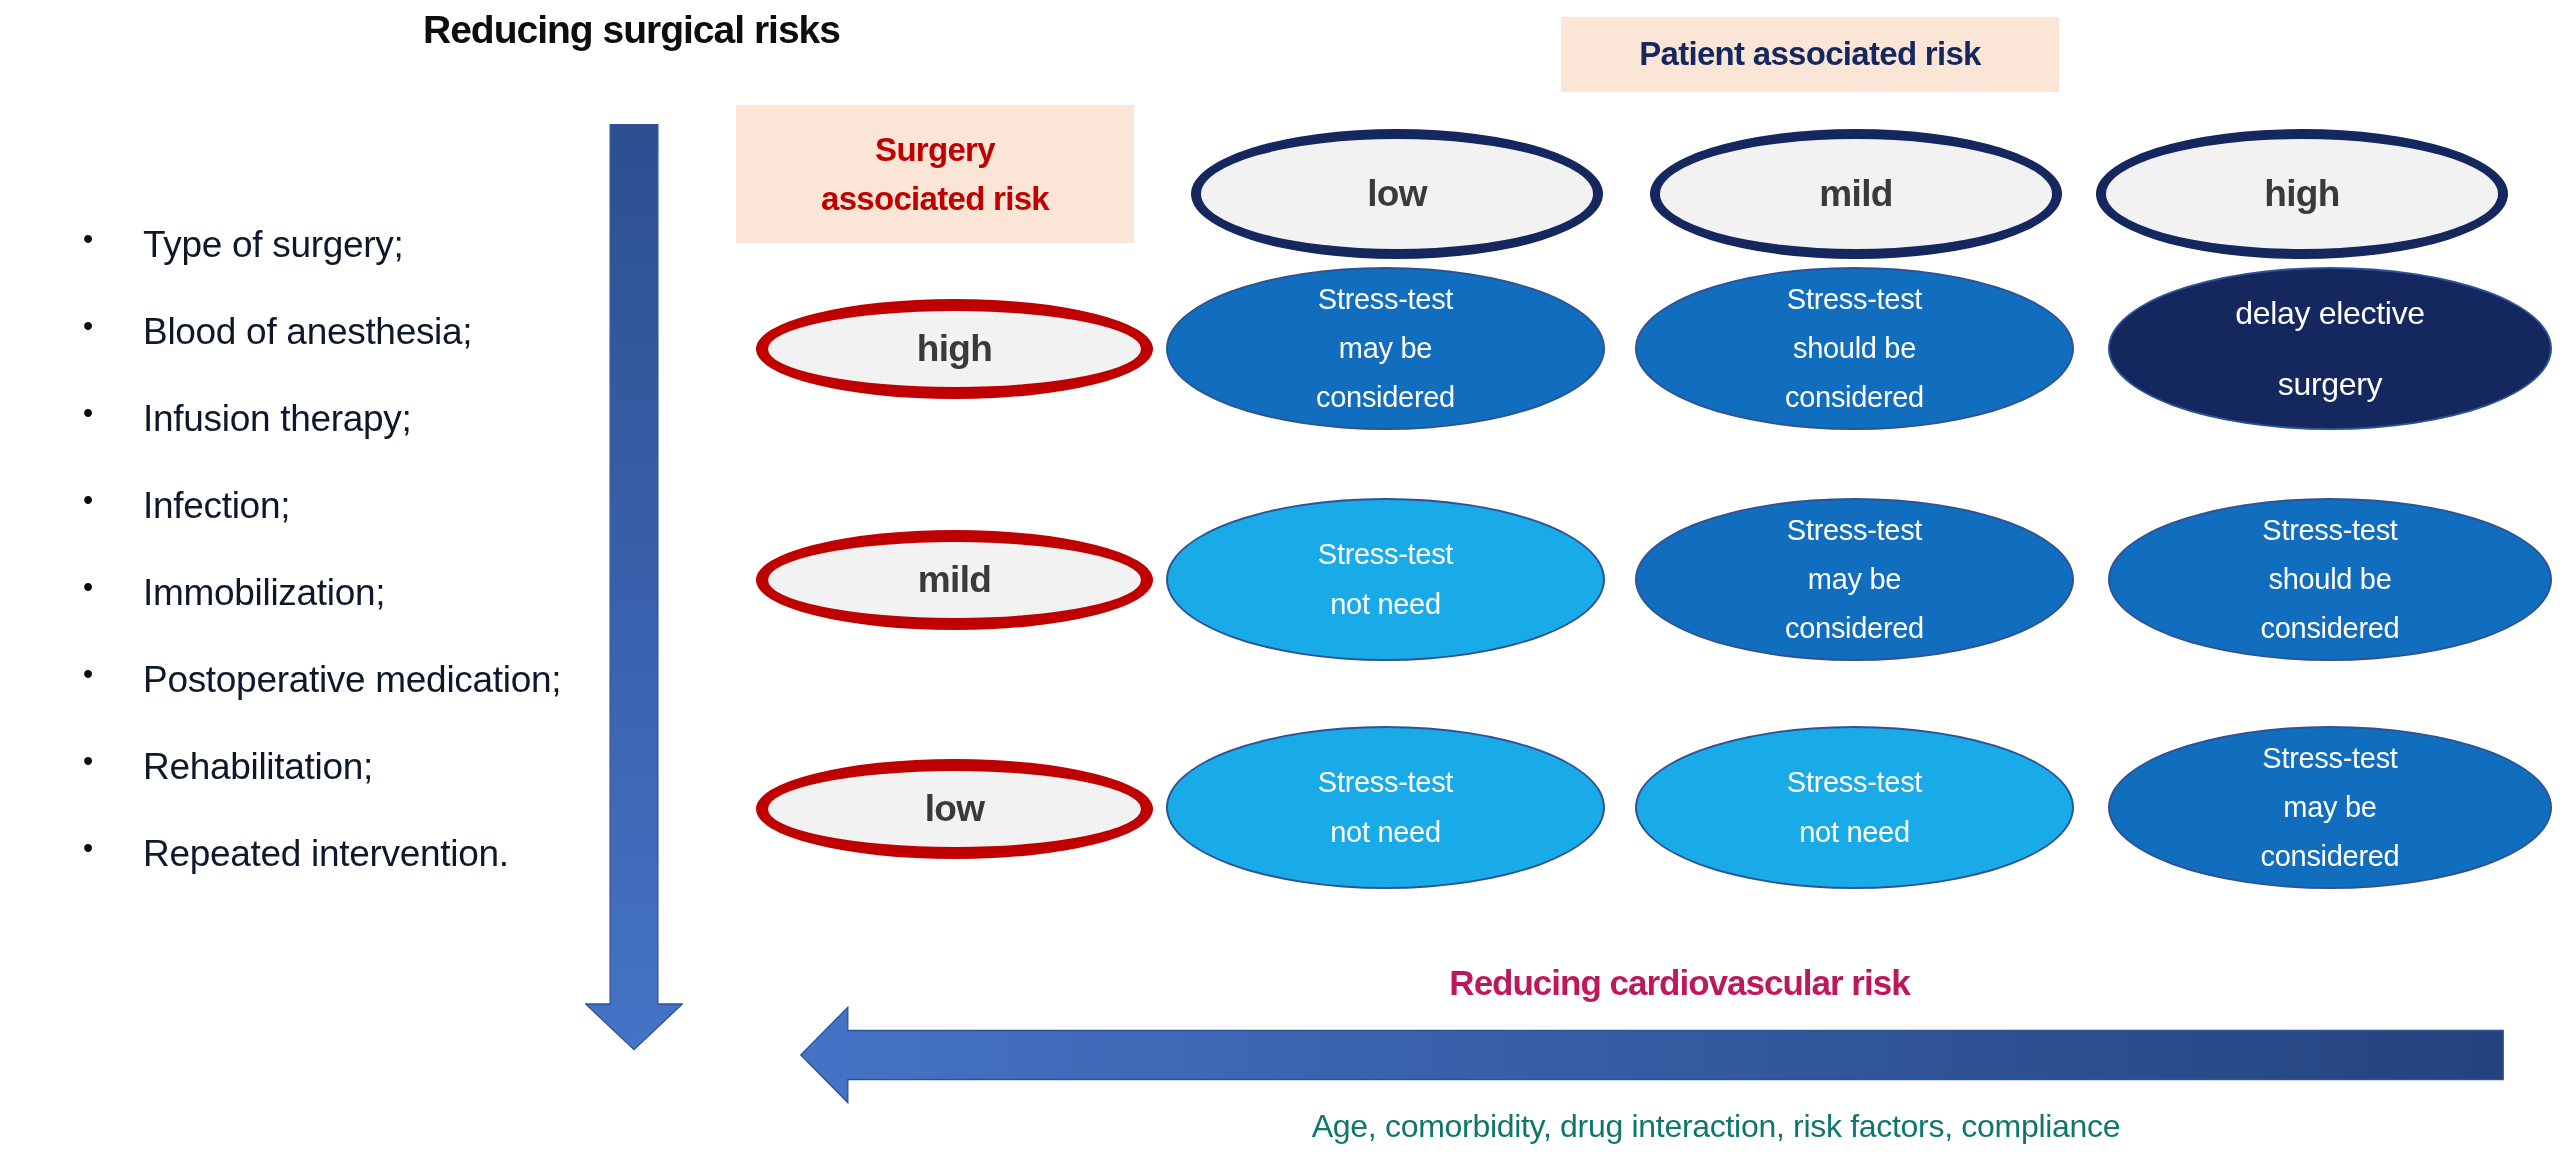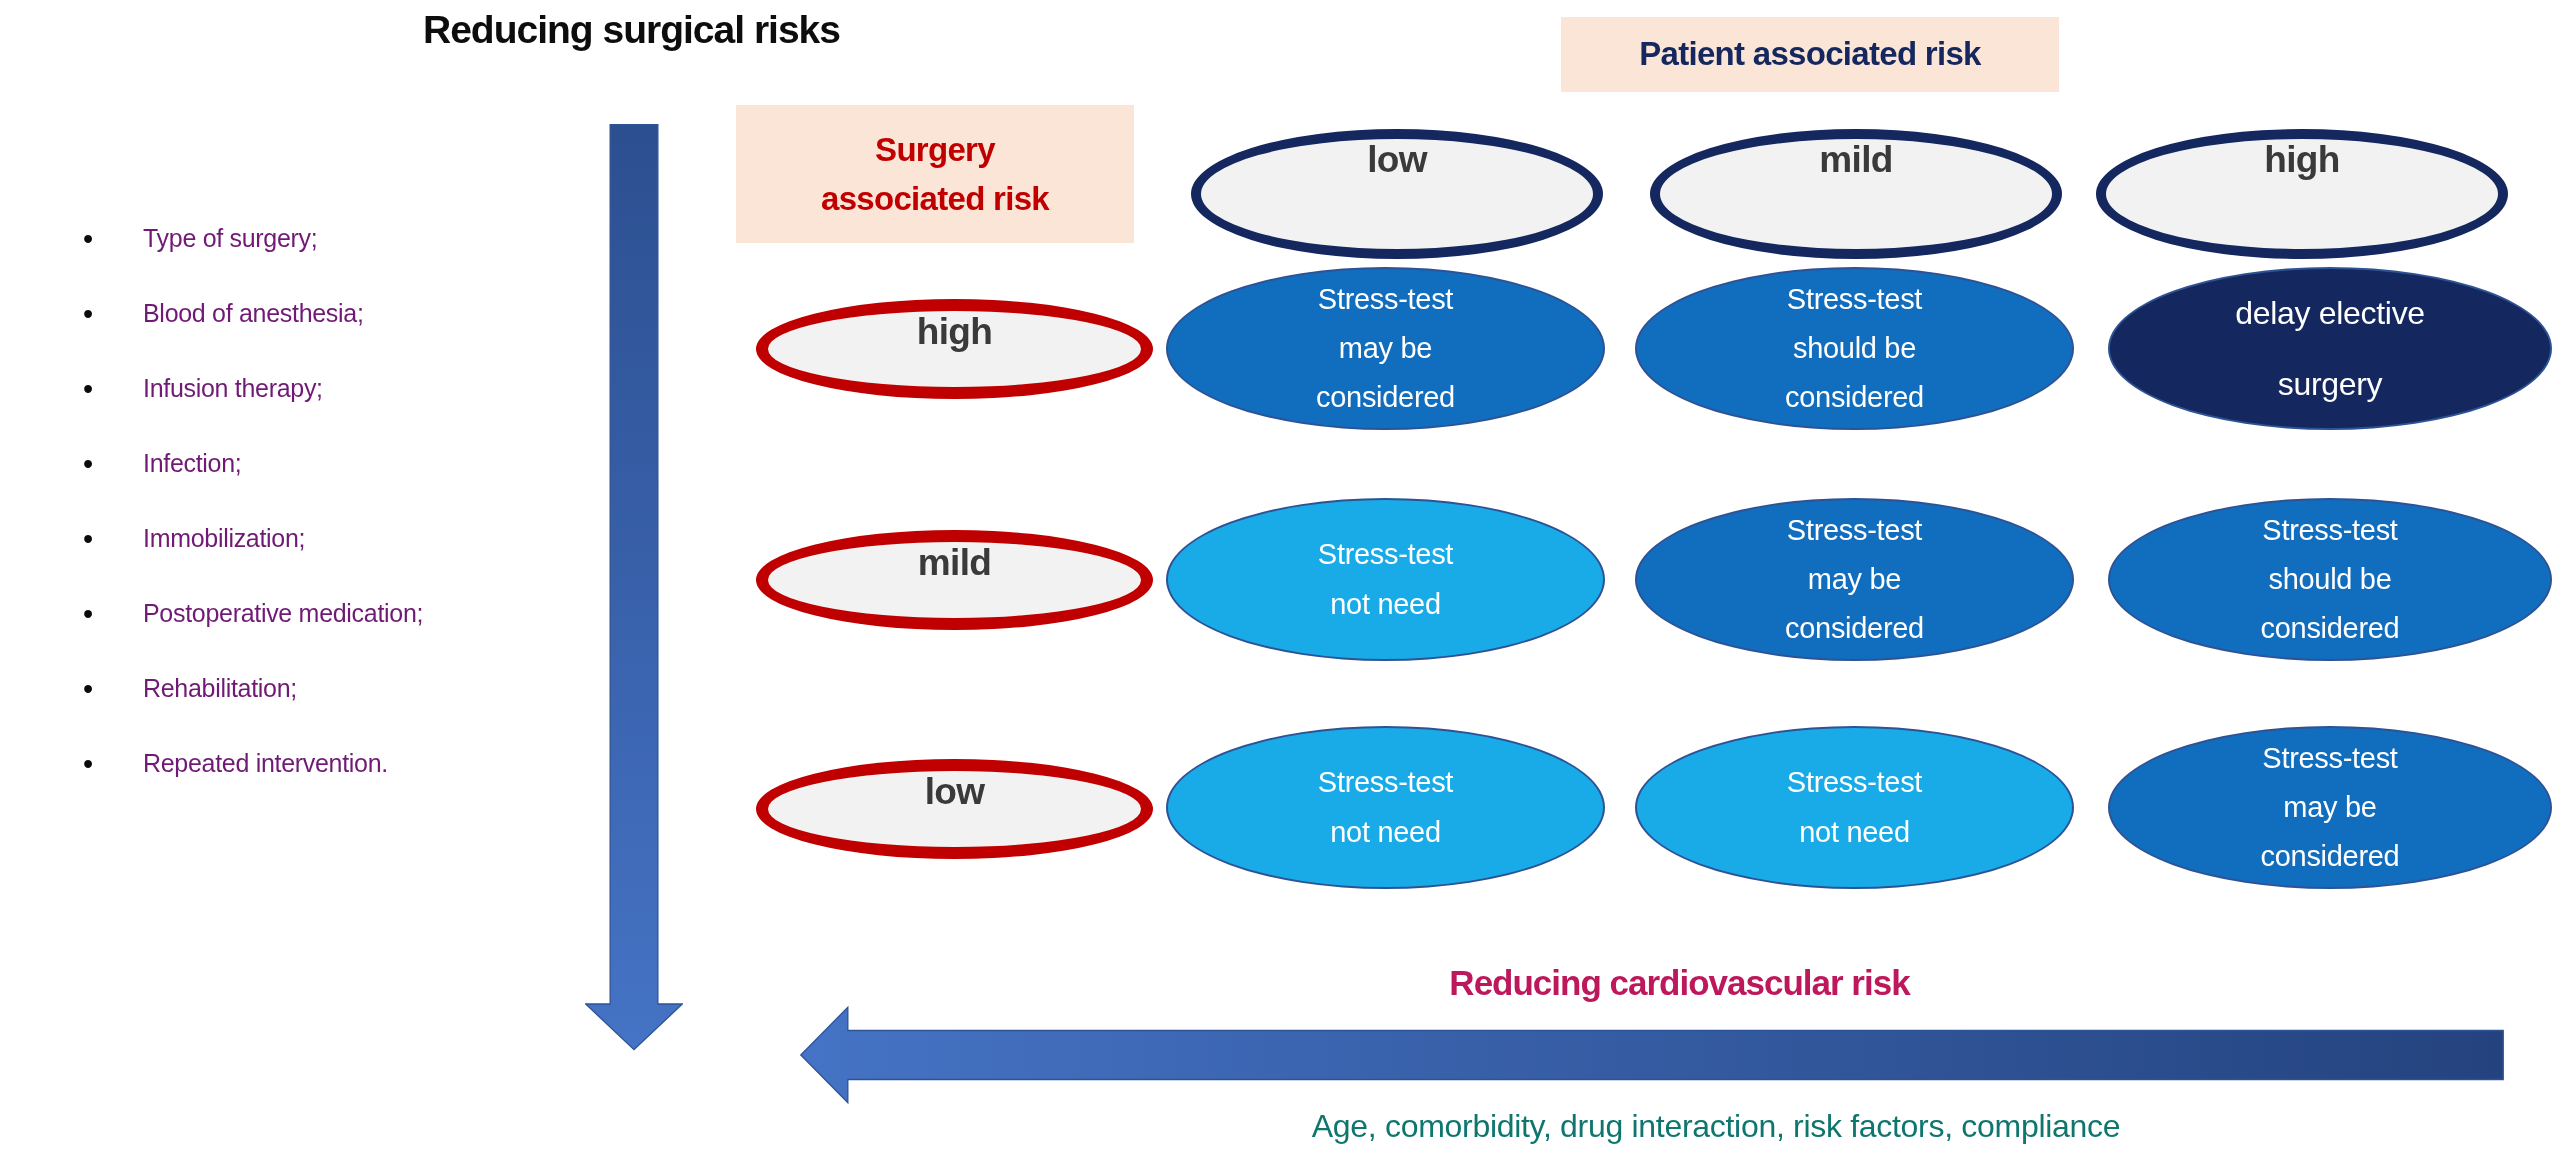--- a/index.html
+++ b/index.html
@@ -24,30 +24,30 @@
     left:736px;top:105px;width:398px;height:138px;background:#fbe5d6;
     display:flex;align-items:center;justify-content:center;text-align:center;
     font-size:33px;font-weight:bold;letter-spacing:-0.7px;color:#c00000;
     line-height:1.5;white-space:pre-line;
   }
 
   
   .bullet-list{left:79px;top:226px;width:519px;}
   .bullet-item{
     position:relative;padding-left:64px;margin-bottom:50px;
-    font-size:25px;line-height:1.0;color:#701a75;letter-spacing:-0.3px;
+    font-size:37px;line-height:1.0;color:#0f172a;letter-spacing:-0.3px;
   }
   .bullet-item::before{
     content:"\2022";position:absolute;left:4px;top:-1.3px;font-size:29px;color:#0a0a0a;
   }
 
   
   .oval{
     border-radius:50%;background:#f2f2f2;
-    display:flex;align-items:flex-start;justify-content:center;
+    display:flex;align-items:center;justify-content:center;
     font-size:37px;font-weight:bold;color:#3a3a3a;letter-spacing:-0.7px;
   }
   .oval--col{width:412px;height:130px;top:129px;border:10.6px solid #14275e;}
   .oval--row{width:397px;height:100px;left:756px;border:12px solid #c00000;}
 
   
   .cell{
     border-radius:50%;border:2.7px solid #2e5395;width:439px;height:163px;
     display:flex;align-items:center;justify-content:center;text-align:center;
     color:#ffffff;font-size:29px;line-height:1.7;white-space:pre-line;letter-spacing:-0.3px;

